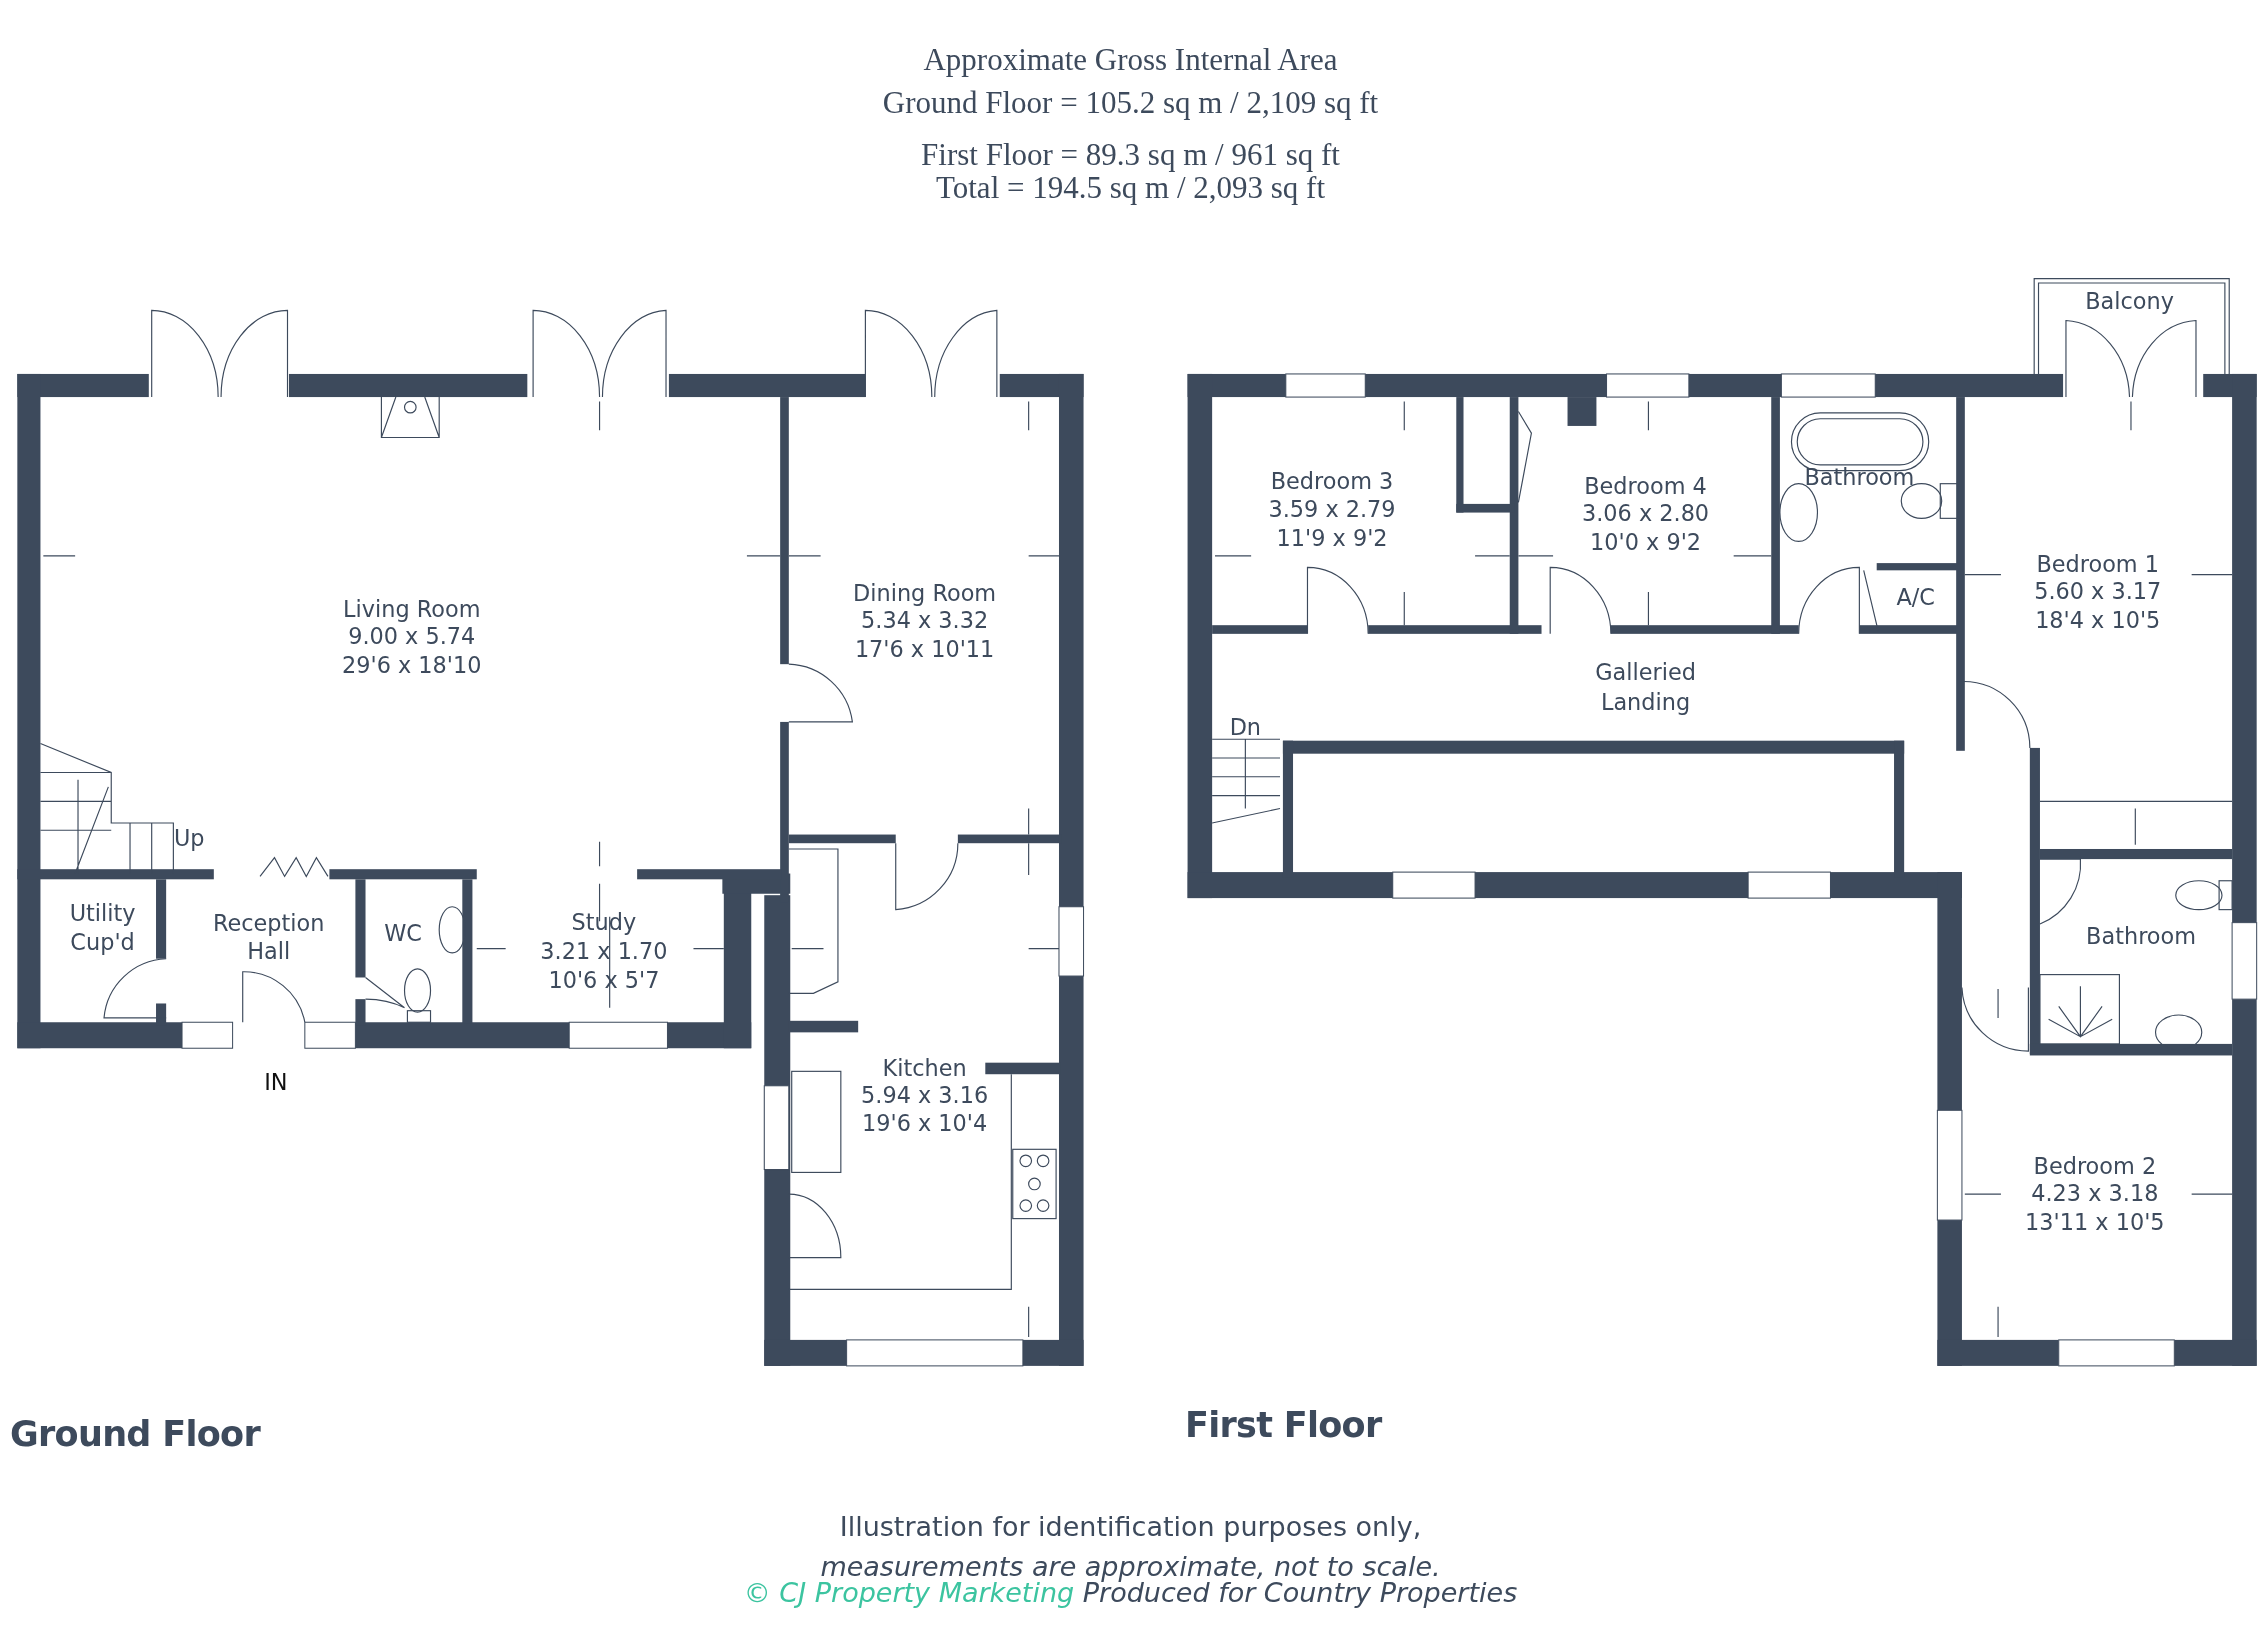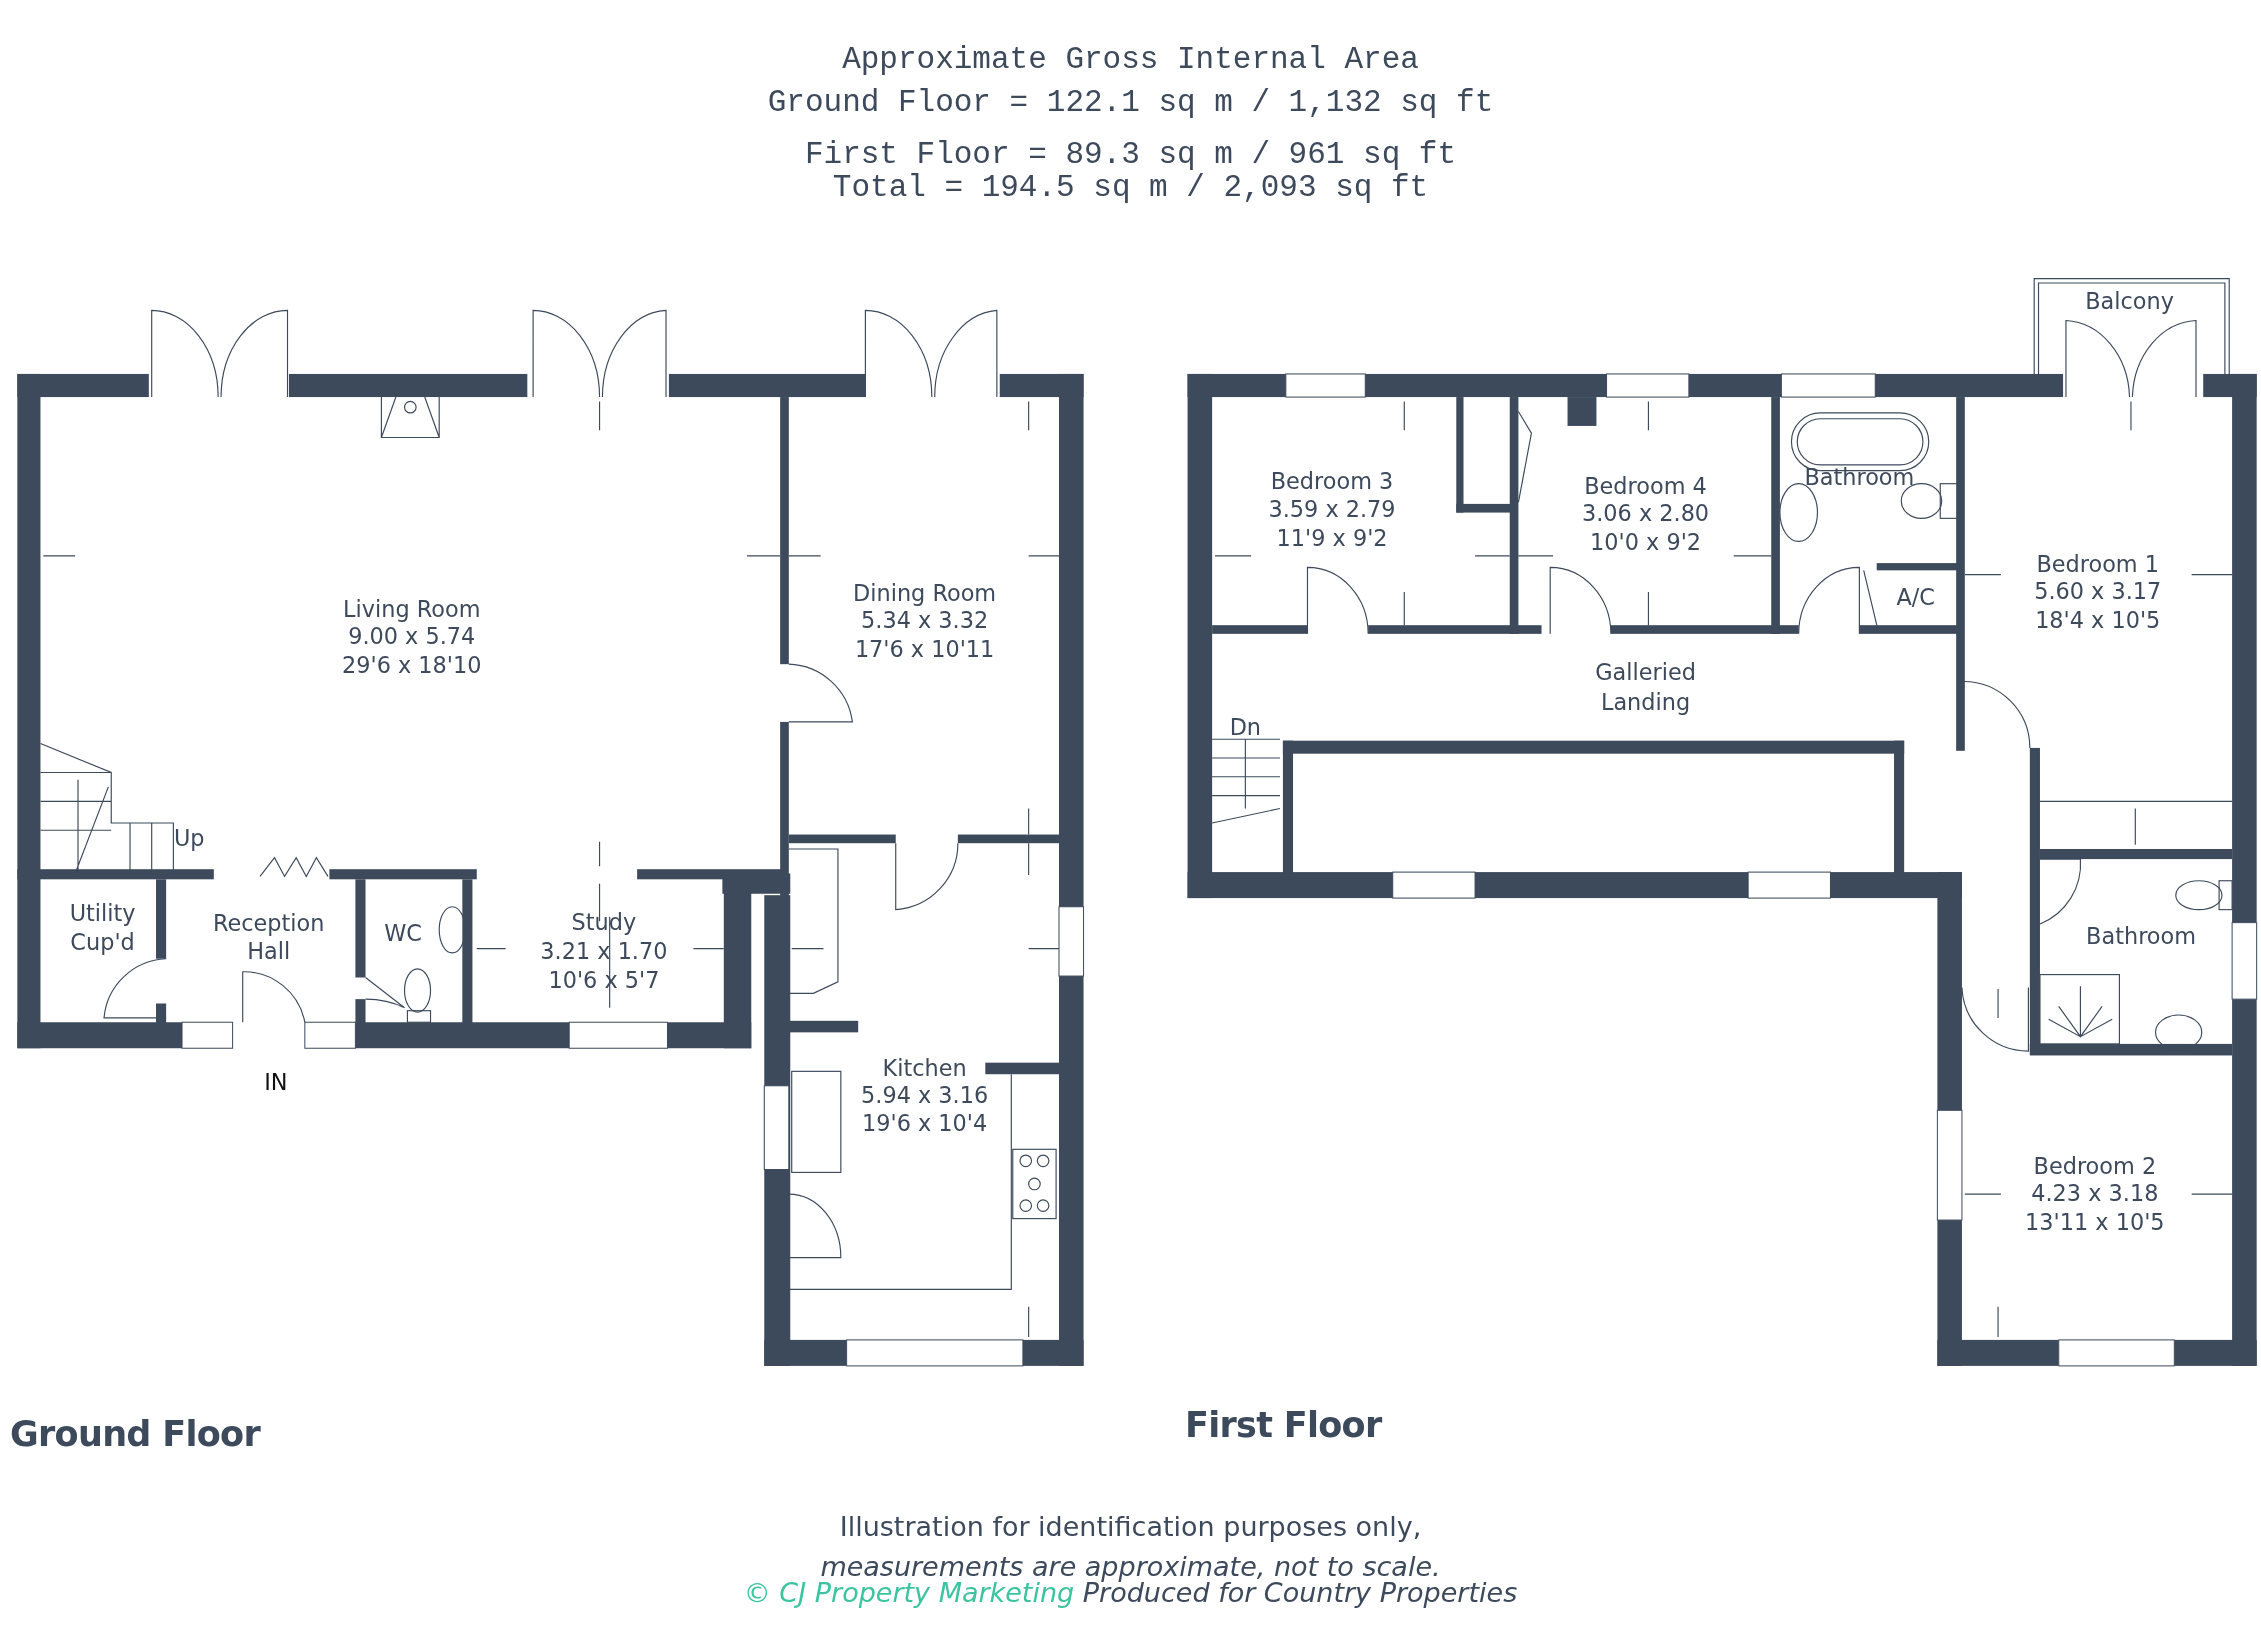--- a/index.html
+++ b/index.html
@@ -1,32 +1,32 @@
 <!DOCTYPE html>
 <html style="font-size:11.3px"><head>
 <meta charset="utf-8">
 <style>
   html, body { margin:0; padding:0; background:#ffffff; }
   body { width:2261px; height:1633px; position:relative; overflow:hidden; font-family:"Liberation Sans", sans-serif; color:#3d4a5c; }
   #plan { position:absolute; left:0; top:0; width:2261px; height:1633px; }
-  .hdr { position:absolute; left:0; width:2261px; text-align:center; font-size:31px; line-height:43px; color:#3d4a5c; font-family:Liberation Mono, monospace; }
+  .hdr { position:absolute; left:0; width:2261px; text-align:center; font-size:31px; line-height:43px; color:#3d4a5c; font-family:Liberation Serif, serif; }
   .floor-label { position:absolute; font-family:"DejaVu Sans", sans-serif; font-weight:bold; font-size:35px; color:#3d4a5c; letter-spacing:-0.7px; }
   .footer { position:absolute; left:0; width:2261px; text-align:center; font-family:"DejaVu Sans", sans-serif; font-size:27px; line-height:33px; color:#3d4a5c; }
   .brand { color:#3cc4a0; }
   svg text { font-family:"DejaVu Sans", sans-serif; fill:#3d4a5c; }
   .wall { fill:#3d4a5c; }
   .ln { stroke:#3d4a5c; stroke-width:0.8; fill:none; }
   .win { fill:#ffffff; stroke:#3d4a5c; stroke-width:0.7; }
   .rl { font-size:15.5px; text-anchor:middle; }
 </style>
 </head>
 <body>
 
 <div class="hdr" style="top:38px;">Approximate Gross Internal Area</div>
-<div class="hdr" style="top:81px;">Ground Floor = 122.1 sq m / 1,132 sq ft</div>
+<div class="hdr" style="top:81px;">Ground Floor = 105.2 sq m / 2,109 sq ft</div>
 <div class="hdr" style="top:133px;">First Floor = 89.3 sq m / 961 sq ft</div>
 <div class="hdr" style="top:166px;">Total = 194.5 sq m / 2,093 sq ft</div>
 
 <svg id="plan" viewBox="0 0 1565 1131" preserveAspectRatio="none">
 
   <g>
 
     <rect class="wall" x="12" y="259" width="91" height="16"></rect>
     <rect class="wall" x="200" y="259" width="165" height="16"></rect>
     <rect class="wall" x="463" y="259" width="136" height="16"></rect>

